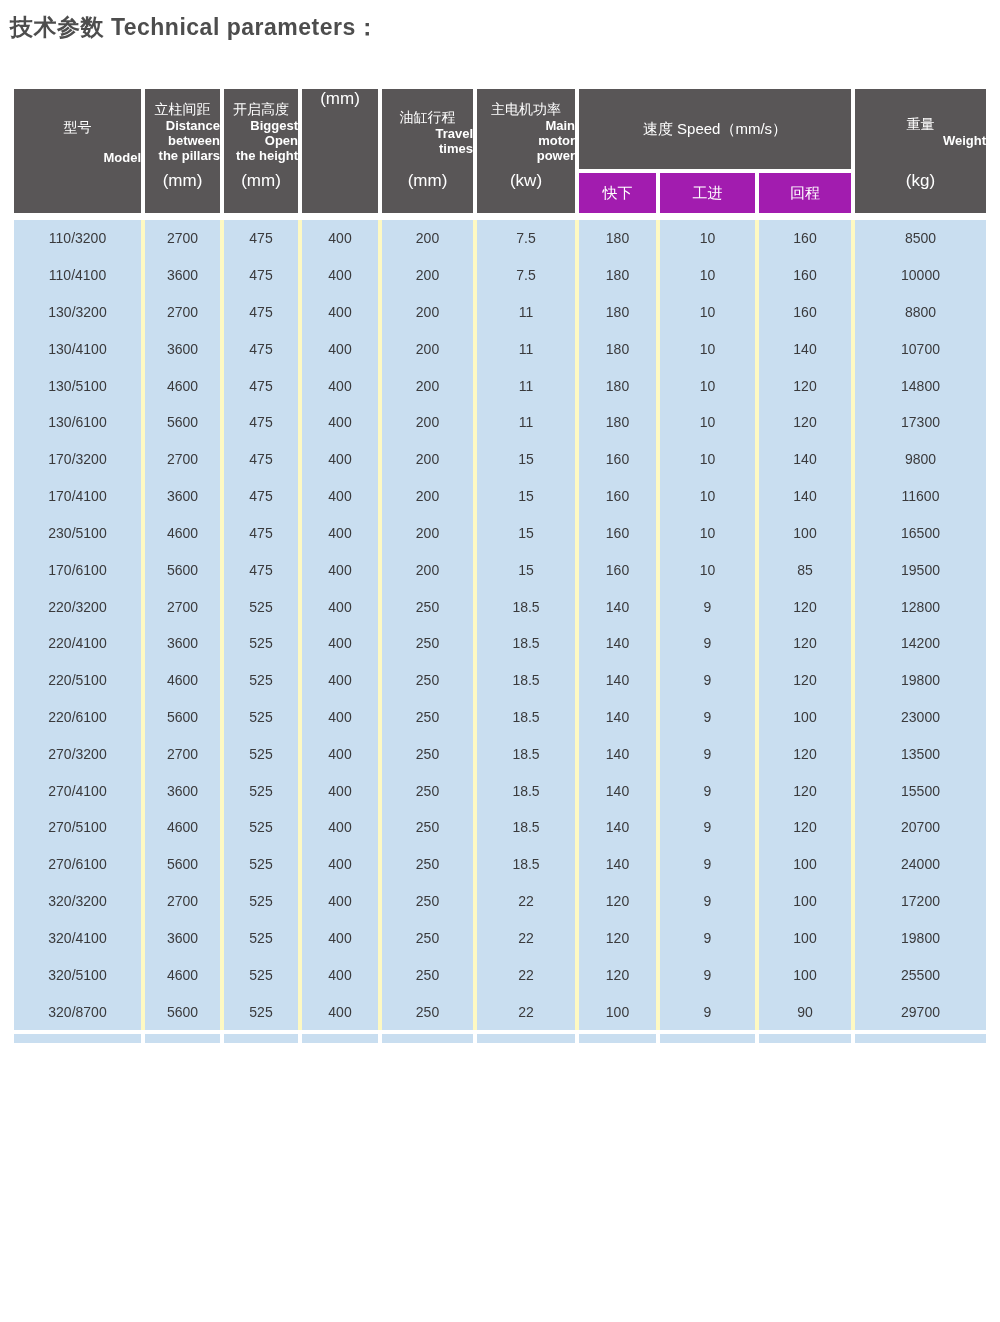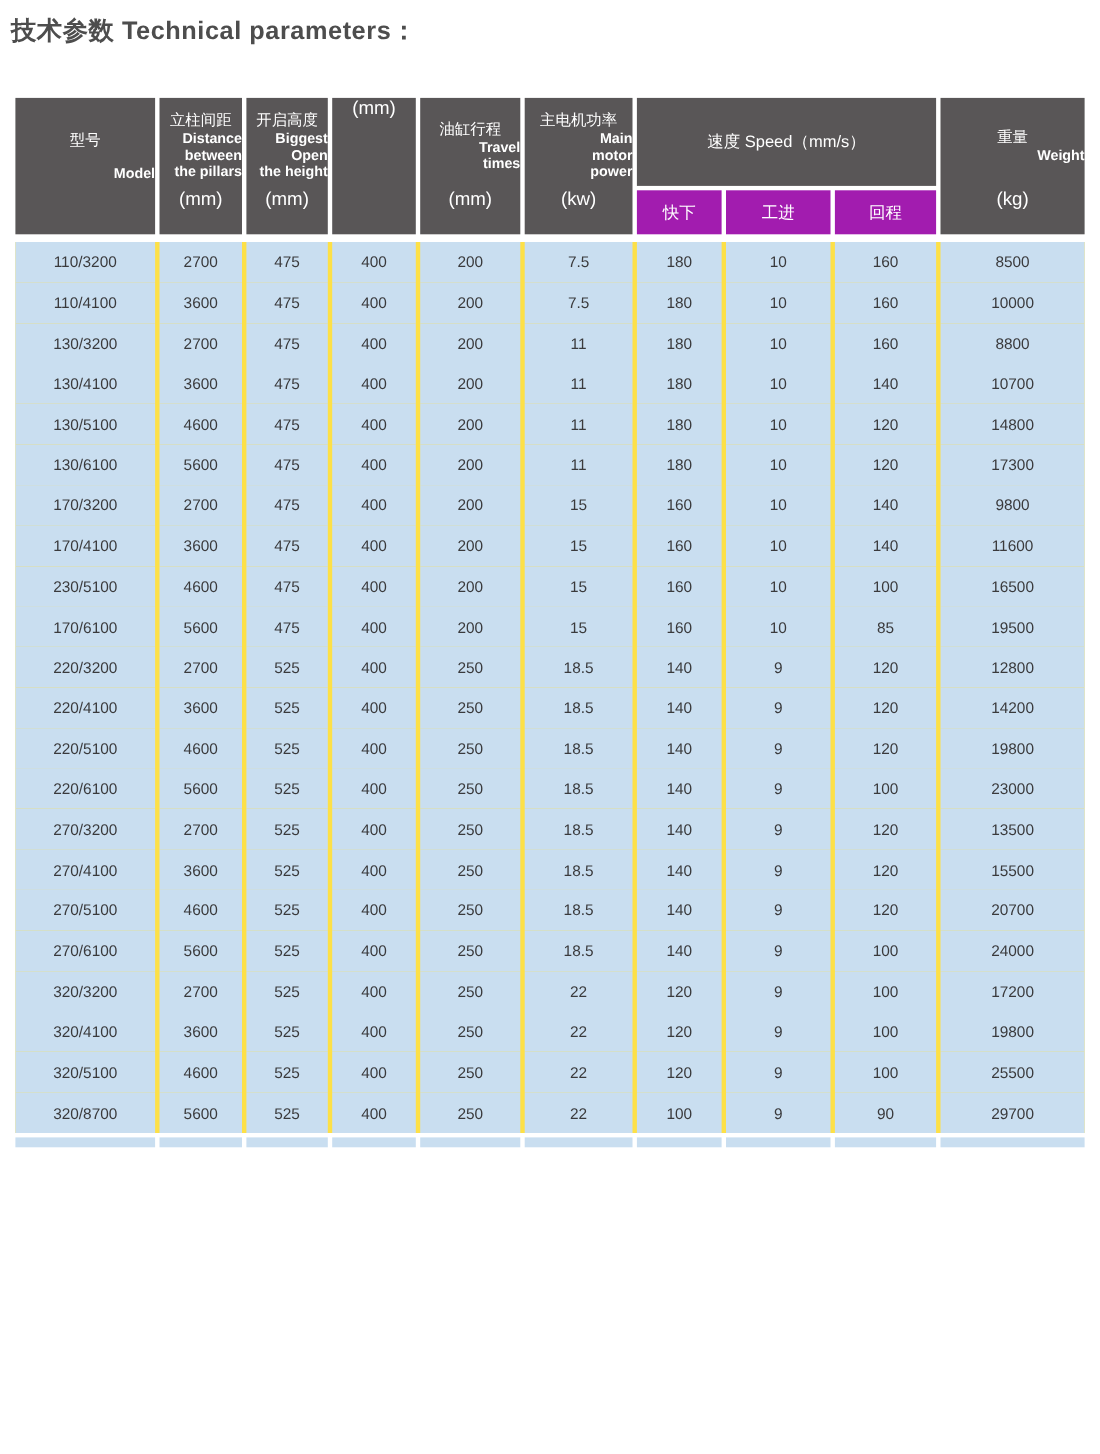--- a/index.html
+++ b/index.html
@@ -85,21 +85,21 @@
     justify-content: center;
   }
   
   .body-grid {
     margin-top: 7px;
     display: grid;
     grid-template-columns: 127px 75px 74px 76px 91px 98px 77px 95px 92px 131px;
     grid-template-rows: repeat(22, 1fr);
     column-gap: 4px;
     height: 810px;
-    background: #fde047;
+    background: #fef9c3;
   }
   .bcell {
     background: #c9def0;
     color: #3a3a3c;
     font-size: 14px;
     display: flex;
     align-items: center;
     justify-content: center;
   }
   

